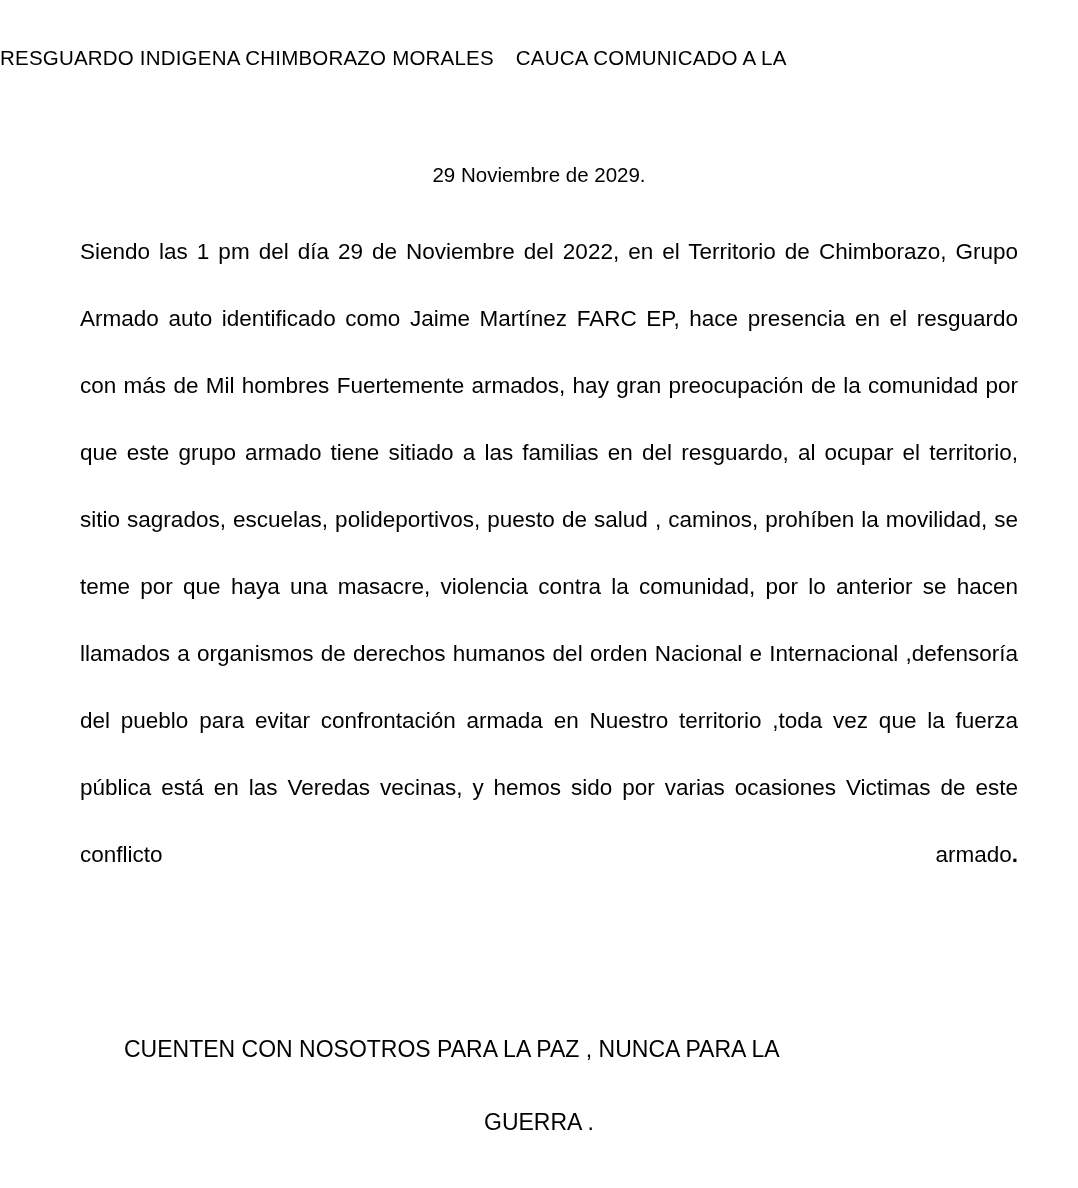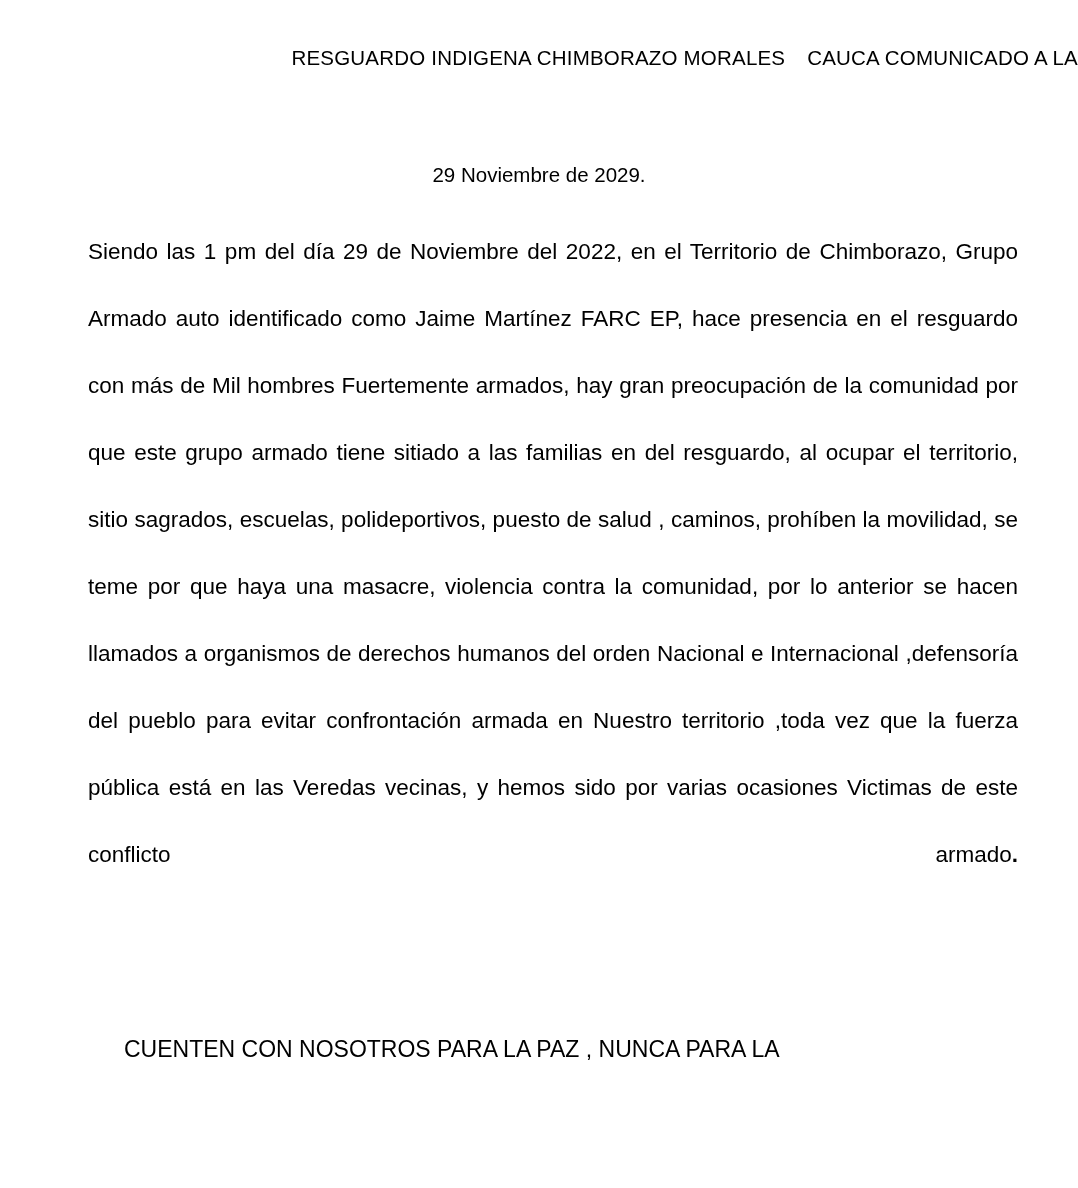--- a/index.html
+++ b/index.html
@@ -15,21 +15,21 @@
     -webkit-font-smoothing: antialiased;
   }
   .page {
     position: relative;
     width: 1078px;
     height: 1188px;
     background: #ffffff;
     overflow: hidden;
   }
   .header-line {
-    text-align: right;
+    text-align: left;
     font-size: 20.5px;
     letter-spacing: 0.2px;
     line-height: 1.2;
   }
   #header-line-1 {
     position: absolute;
     left: 0;
     right: 0;
     top: 46px;
   }
@@ -63,21 +63,20 @@
     line-height: 67px;
     text-align: justify;
     text-justify: inter-word;
   }
   .body-block p {
     margin: 0;
     text-align: justify;
   }
   .body-block p.last-justify {
     text-align: justify;
-    margin-left: 8px;
   }
   .body-block p.last-justify:after {
     content: "";
     display: inline-block;
     width: 100%;
   }
   .no-justify {
     text-align: left !important;
   }
   .bold-dot { font-weight: bold; }
@@ -111,14 +110,15 @@
   </div>
 
 
   <div id="doc-date">29 Noviembre  de 2029.</div>
 
   <div class="body-block">
     <p class="last-justify"><span>Siendo las 1 pm del día 29 de Noviembre del 2022, en el Territorio de Chimborazo, Grupo Armado auto identificado como Jaime Martínez FARC EP, hace presencia en el resguardo con más de Mil hombres Fuertemente armados, hay gran preocupación de la comunidad por que este grupo armado tiene sitiado a las familias en del resguardo, al ocupar el territorio, sitio sagrados, escuelas, polideportivos, puesto de salud , caminos, prohíben la movilidad, se teme por que haya una masacre, violencia contra la comunidad, por lo anterior se hacen llamados a organismos de derechos humanos del orden Nacional e Internacional ,defensoría del pueblo para evitar confrontación armada en Nuestro territorio ,toda vez que la fuerza pública está en las Veredas  vecinas, y hemos sido por varias ocasiones Victimas de este conflicto armado</span><span class="bold-dot">.</span></p>
   </div>
 
   <div id="closing-1">CUENTEN CON NOSOTROS PARA LA PAZ , NUNCA PARA LA</div>
+  <div id="closing-2">GUERRA .</div>
 
 </div>
 
 </body></html>

